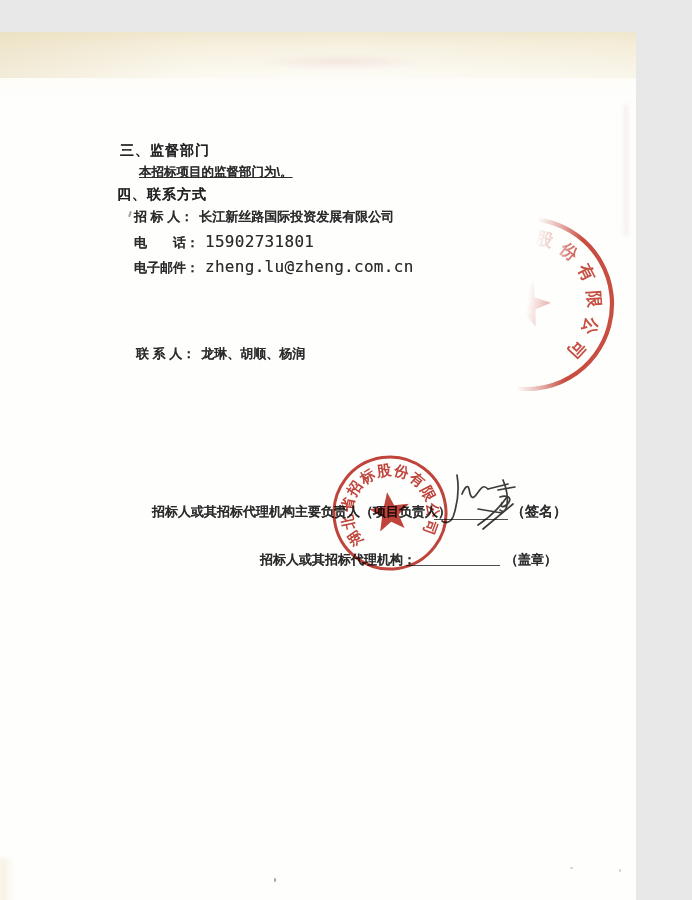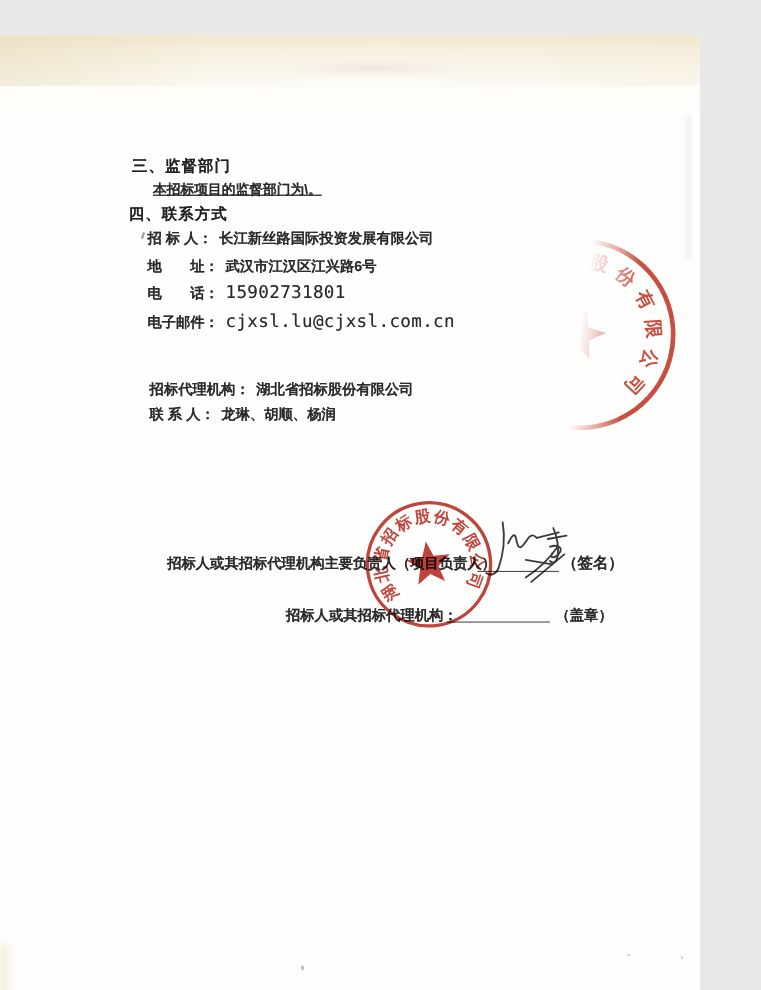--- a/index.html
+++ b/index.html
@@ -64,34 +64,28 @@
   <div class="txt h" style="left:120px; top:110px;">三、监督部门</div>
   <div class="txt body-line" style="left:139px; top:132px;text-decoration:underline;">本招标项目的监督部门为\。</div>
 
   <div class="txt h" style="left:117px; top:154px;">四、联系方式</div>
 
   <div class="contact-block b1" style="left:134px; top:173px;">
     <div class="contact-row">
       <span class="f-label">招 标 人：</span><span class="f-value">长江新丝路国际投资发展有限公司</span>
     </div>
     <div class="contact-row">
-      <span class="f-label">地　　址：</span><span class="f-value">武汉市江汉区江兴路6号</span>
-    </div>
-    <div class="contact-row">
       <span class="f-label">电　　话：</span><span class="f-value mono">15902731801</span>
     </div>
     <div class="contact-row">
-      <span class="f-label">电子邮件：</span><span class="f-value mono">cjxsl.lu@cjxsl.com.cn</span>
+      <span class="f-label">电子邮件：</span><span class="f-value mono">zheng.lu@zheng.com.cn</span>
     </div>
   </div>
 
   <div class="contact-block b2" style="left:136px; top:310px;">
-    <div class="contact-row">
-      <span class="f-label">招标代理机构：</span><span class="f-value">湖北省招标股份有限公司</span>
-    </div>
     <div class="contact-row">
       <span class="f-label">联 系 人：</span><span class="f-value">龙琳、胡顺、杨润</span>
     </div>
   </div>
 
   <div class="txt" style="left:152px; top:471px; font-size:13px; font-weight:700;">招标人或其招标代理机构主要负责人（项目负责人）</div>
   <div class="sig-underline" style="left:434px; top:487px; width:74px;"></div>
   <div class="txt" style="left:511px; top:471px; font-size:14px; font-weight:700;">（签名）</div>
 
   <div class="txt" style="left:260px; top:519px; font-size:13px; font-weight:700;">招标人或其招标代理机构：</div>

